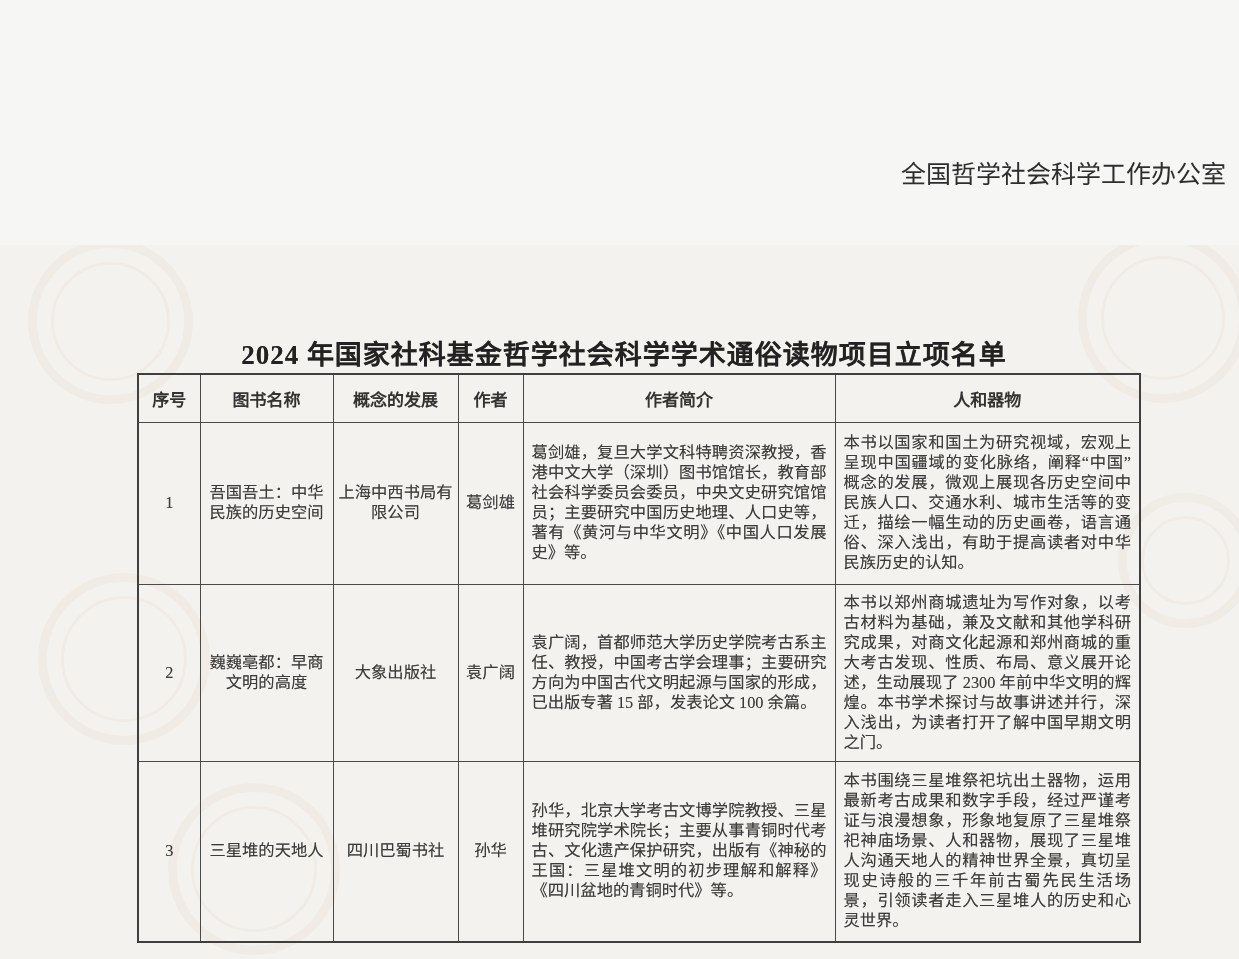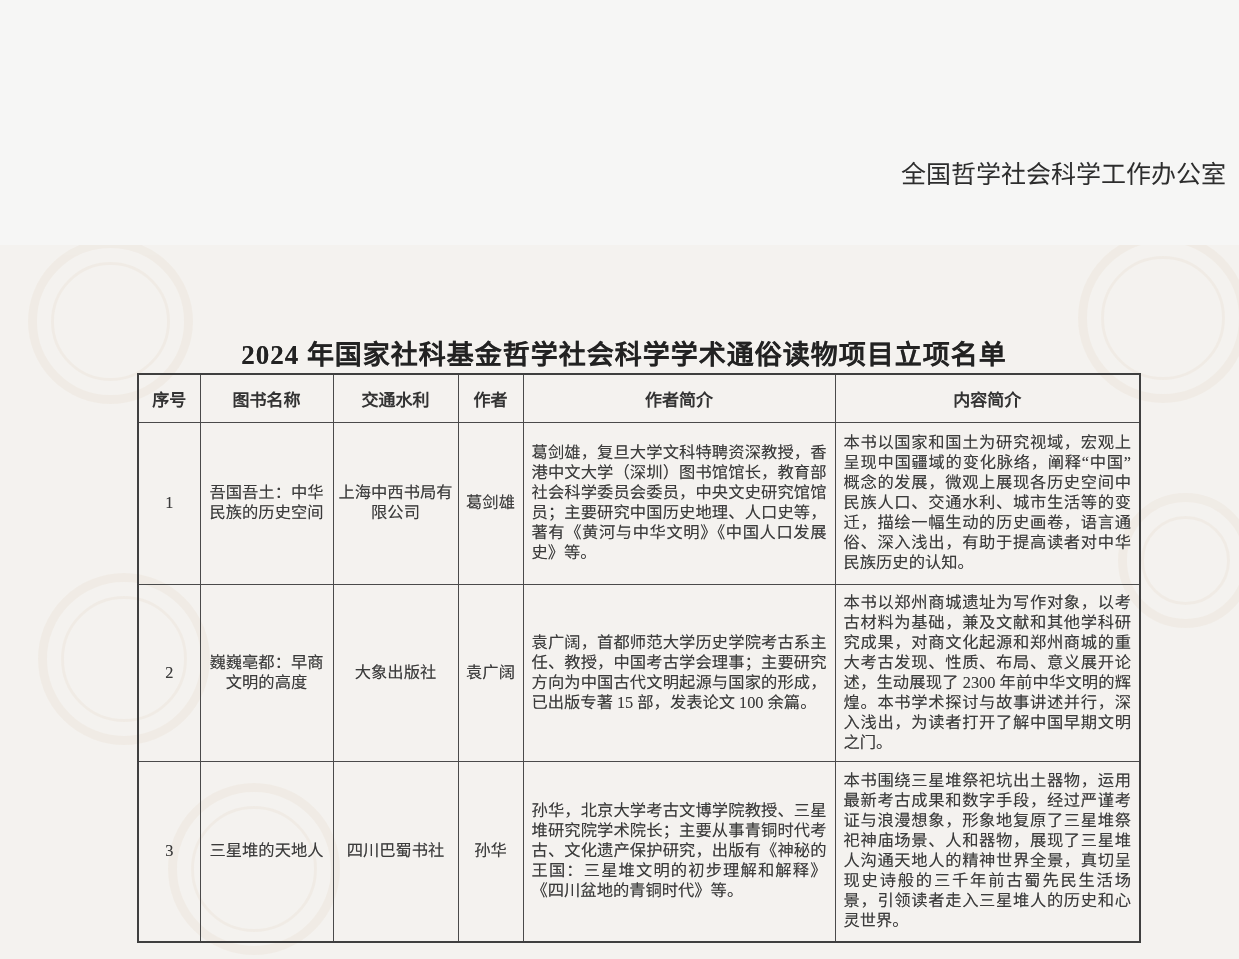--- a/index.html
+++ b/index.html
@@ -159,24 +159,24 @@
         <col class="col-book-name">
         <col class="col-publisher">
         <col class="col-author">
         <col class="col-author-bio">
         <col class="col-summary">
       </colgroup>
       <thead>
         <tr id="head-row">
             <th class="col-no">序号</th>
             <th class="col-book-name">图书名称</th>
-            <th class="col-publisher">交通水利</th>
+            <th class="col-publisher">概念的发展</th>
             <th class="col-author">作者</th>
             <th class="col-author-bio">作者简介</th>
-            <th class="col-summary">内容简介</th>
+            <th class="col-summary">人和器物</th>
           </tr>
       </thead>
       <tbody id="body-rows">
           <tr>
             <td class="cell-no">1</td>
             <td class="cell-book-name">吾国吾土：中华民族的历史空间</td>
             <td class="cell-publisher">上海中西书局有限公司</td>
             <td class="cell-author">葛剑雄</td>
             <td class="cell-author-bio">葛剑雄，复旦大学文科特聘资深教授，香港中文大学（深圳）图书馆馆长，教育部社会科学委员会委员，中央文史研究馆馆员；主要研究中国历史地理、人口史等，著有《黄河与中华文明》《中国人口发展史》等。</td>
             <td class="cell-summary">本书以国家和国土为研究视域，宏观上呈现中国疆域的变化脉络，阐释“中国”概念的发展，微观上展现各历史空间中民族人口、交通水利、城市生活等的变迁，描绘一幅生动的历史画卷，语言通俗、深入浅出，有助于提高读者对中华民族历史的认知。</td>

